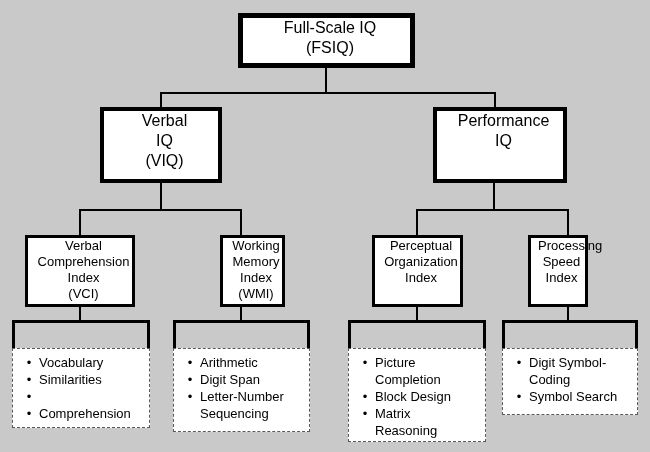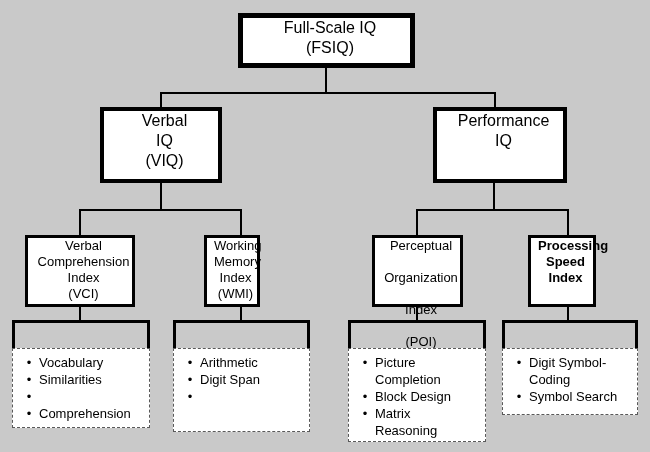--- a/index.html
+++ b/index.html
@@ -83,33 +83,32 @@
     <div class="nline">Performance</div>
     <div class="nline">IQ</div>
   </div>
 
   <div class="node lvl3" style="left:25px;top:235px;width:110px;height:72px;">
     <div class="nline">Verbal</div>
     <div class="nline">Comprehension</div>
     <div class="nline">Index</div>
     <div class="nline">(VCI)</div>
   </div>
-  <div class="node lvl3" style="left:204px;top:235px;width:56px;height:72px;">
+  <div class="node lvl3" style="left:220px;top:235px;width:65px;height:72px;">
     <div class="nline">Working</div>
     <div class="nline">Memory</div>
     <div class="nline">Index</div>
     <div class="nline">(WMI)</div>
   </div>
-  <div class="node lvl3" style="left:372px;top:235px;width:91px;height:72px;gap:16px;">
+  <div class="node lvl3" style="left:372px;top:235px;width:91px;height:72px;">
     <div class="nline">Perceptual</div>
     <div class="nline">Organization</div>
     <div class="nline">Index</div>
-    <div class="nline">(POI)</div>
   </div>
-  <div class="node lvl3" style="left:528px;top:235px;width:68px;height:72px;font-weight:bold;">
+  <div class="node lvl3" style="left:528px;top:235px;width:60px;height:72px;">
     <div class="nline">Processing</div>
     <div class="nline">Speed</div>
     <div class="nline">Index</div>
   </div>
 
   <div class="bracket" style="left:12px;top:320px;width:138px;height:29px;"></div>
   <div class="bracket" style="left:173px;top:320px;width:137px;height:29px;"></div>
   <div class="bracket" style="left:348px;top:320px;width:138px;height:29px;"></div>
   <div class="bracket" style="left:502px;top:320px;width:136px;height:29px;"></div>
 
@@ -137,20 +136,21 @@
         <li>
           <span class="bullet">•</span>
           <span class="itemtext">Arithmetic</span>
         </li>
         <li>
           <span class="bullet">•</span>
           <span class="itemtext">Digit Span</span>
         </li>
         <li>
           <span class="bullet">•</span>
+          <span class="itemtext">Letter-Number Sequencing</span>
         </li>
       </ul>
   </div>
   <div class="listbox" style="left:348px;top:348px;width:138px;height:94px;">
     <ul>
         <li>
           <span class="bullet">•</span>
           <span class="itemtext">Picture Completion</span>
         </li>
         <li>

